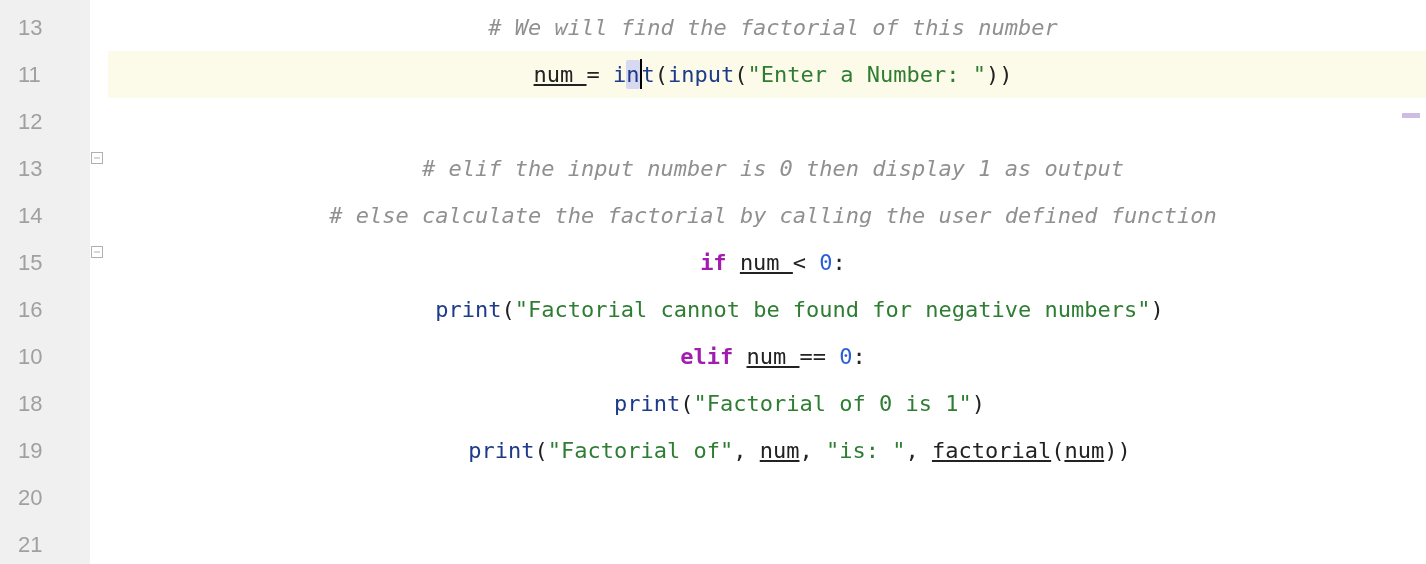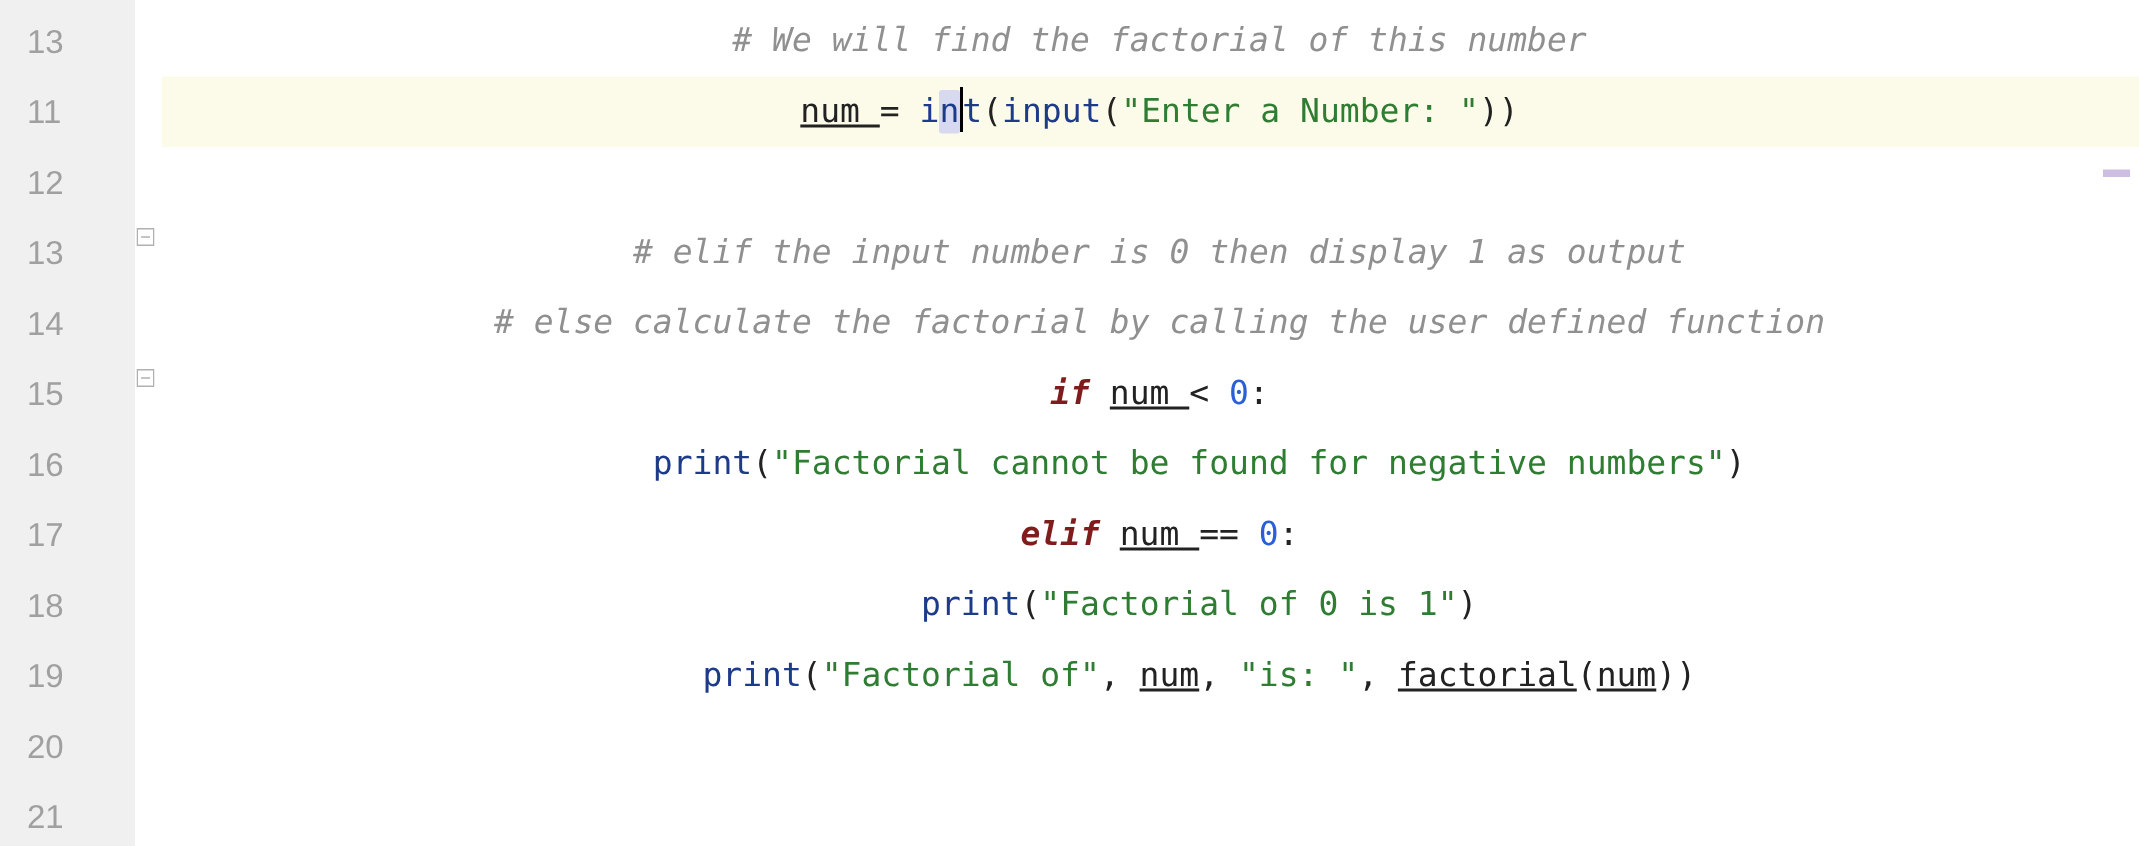--- a/index.html
+++ b/index.html
@@ -52,21 +52,21 @@
     line-height: 47px;
     white-space: pre;
     padding-left: 12px;
     position: relative;
     text-align: center;
   }
   .code-line.current {
     background: #fcfae8;
   }
   .comment { color: #909090; font-style: italic; }
-  .keyword { color: #7f1d1d; font-weight: 600; font-style: italic; }
+  .keyword { color: #a21caf; font-weight: 600; }
   .builtin { color: #1e3b8a; }
   .number { color: #2a5fd8; }
   .string { color: #2e7d32; }
   .op { color: #222; }
   .ident { color: #222; text-decoration: underline; }
   .cursor {
     display: inline-block;
     width: 2px;
     height: 30px;
     background: #000;
@@ -91,21 +91,21 @@
 <body>
 
 <div class="gutter">
   <div class="line-num">13</div>
   <div class="line-num">11</div>
   <div class="line-num">12</div>
   <div class="line-num">13</div>
   <div class="line-num">14</div>
   <div class="line-num">15</div>
   <div class="line-num">16</div>
-  <div class="line-num">17</div>
+  <div class="line-num">10</div>
   <div class="line-num">18</div>
   <div class="line-num">19</div>
   <div class="line-num">20</div>
   <div class="line-num">21</div>
 </div>
 
 <div class="fold-gutter">
   <span class="fold-icon" style="top:152px;">
     <svg width="12" height="12" viewBox="0 0 12 12">
         <rect x="0.5" y="0.5" width="11" height="11" fill="none" stroke="#b0b0b0"></rect>

